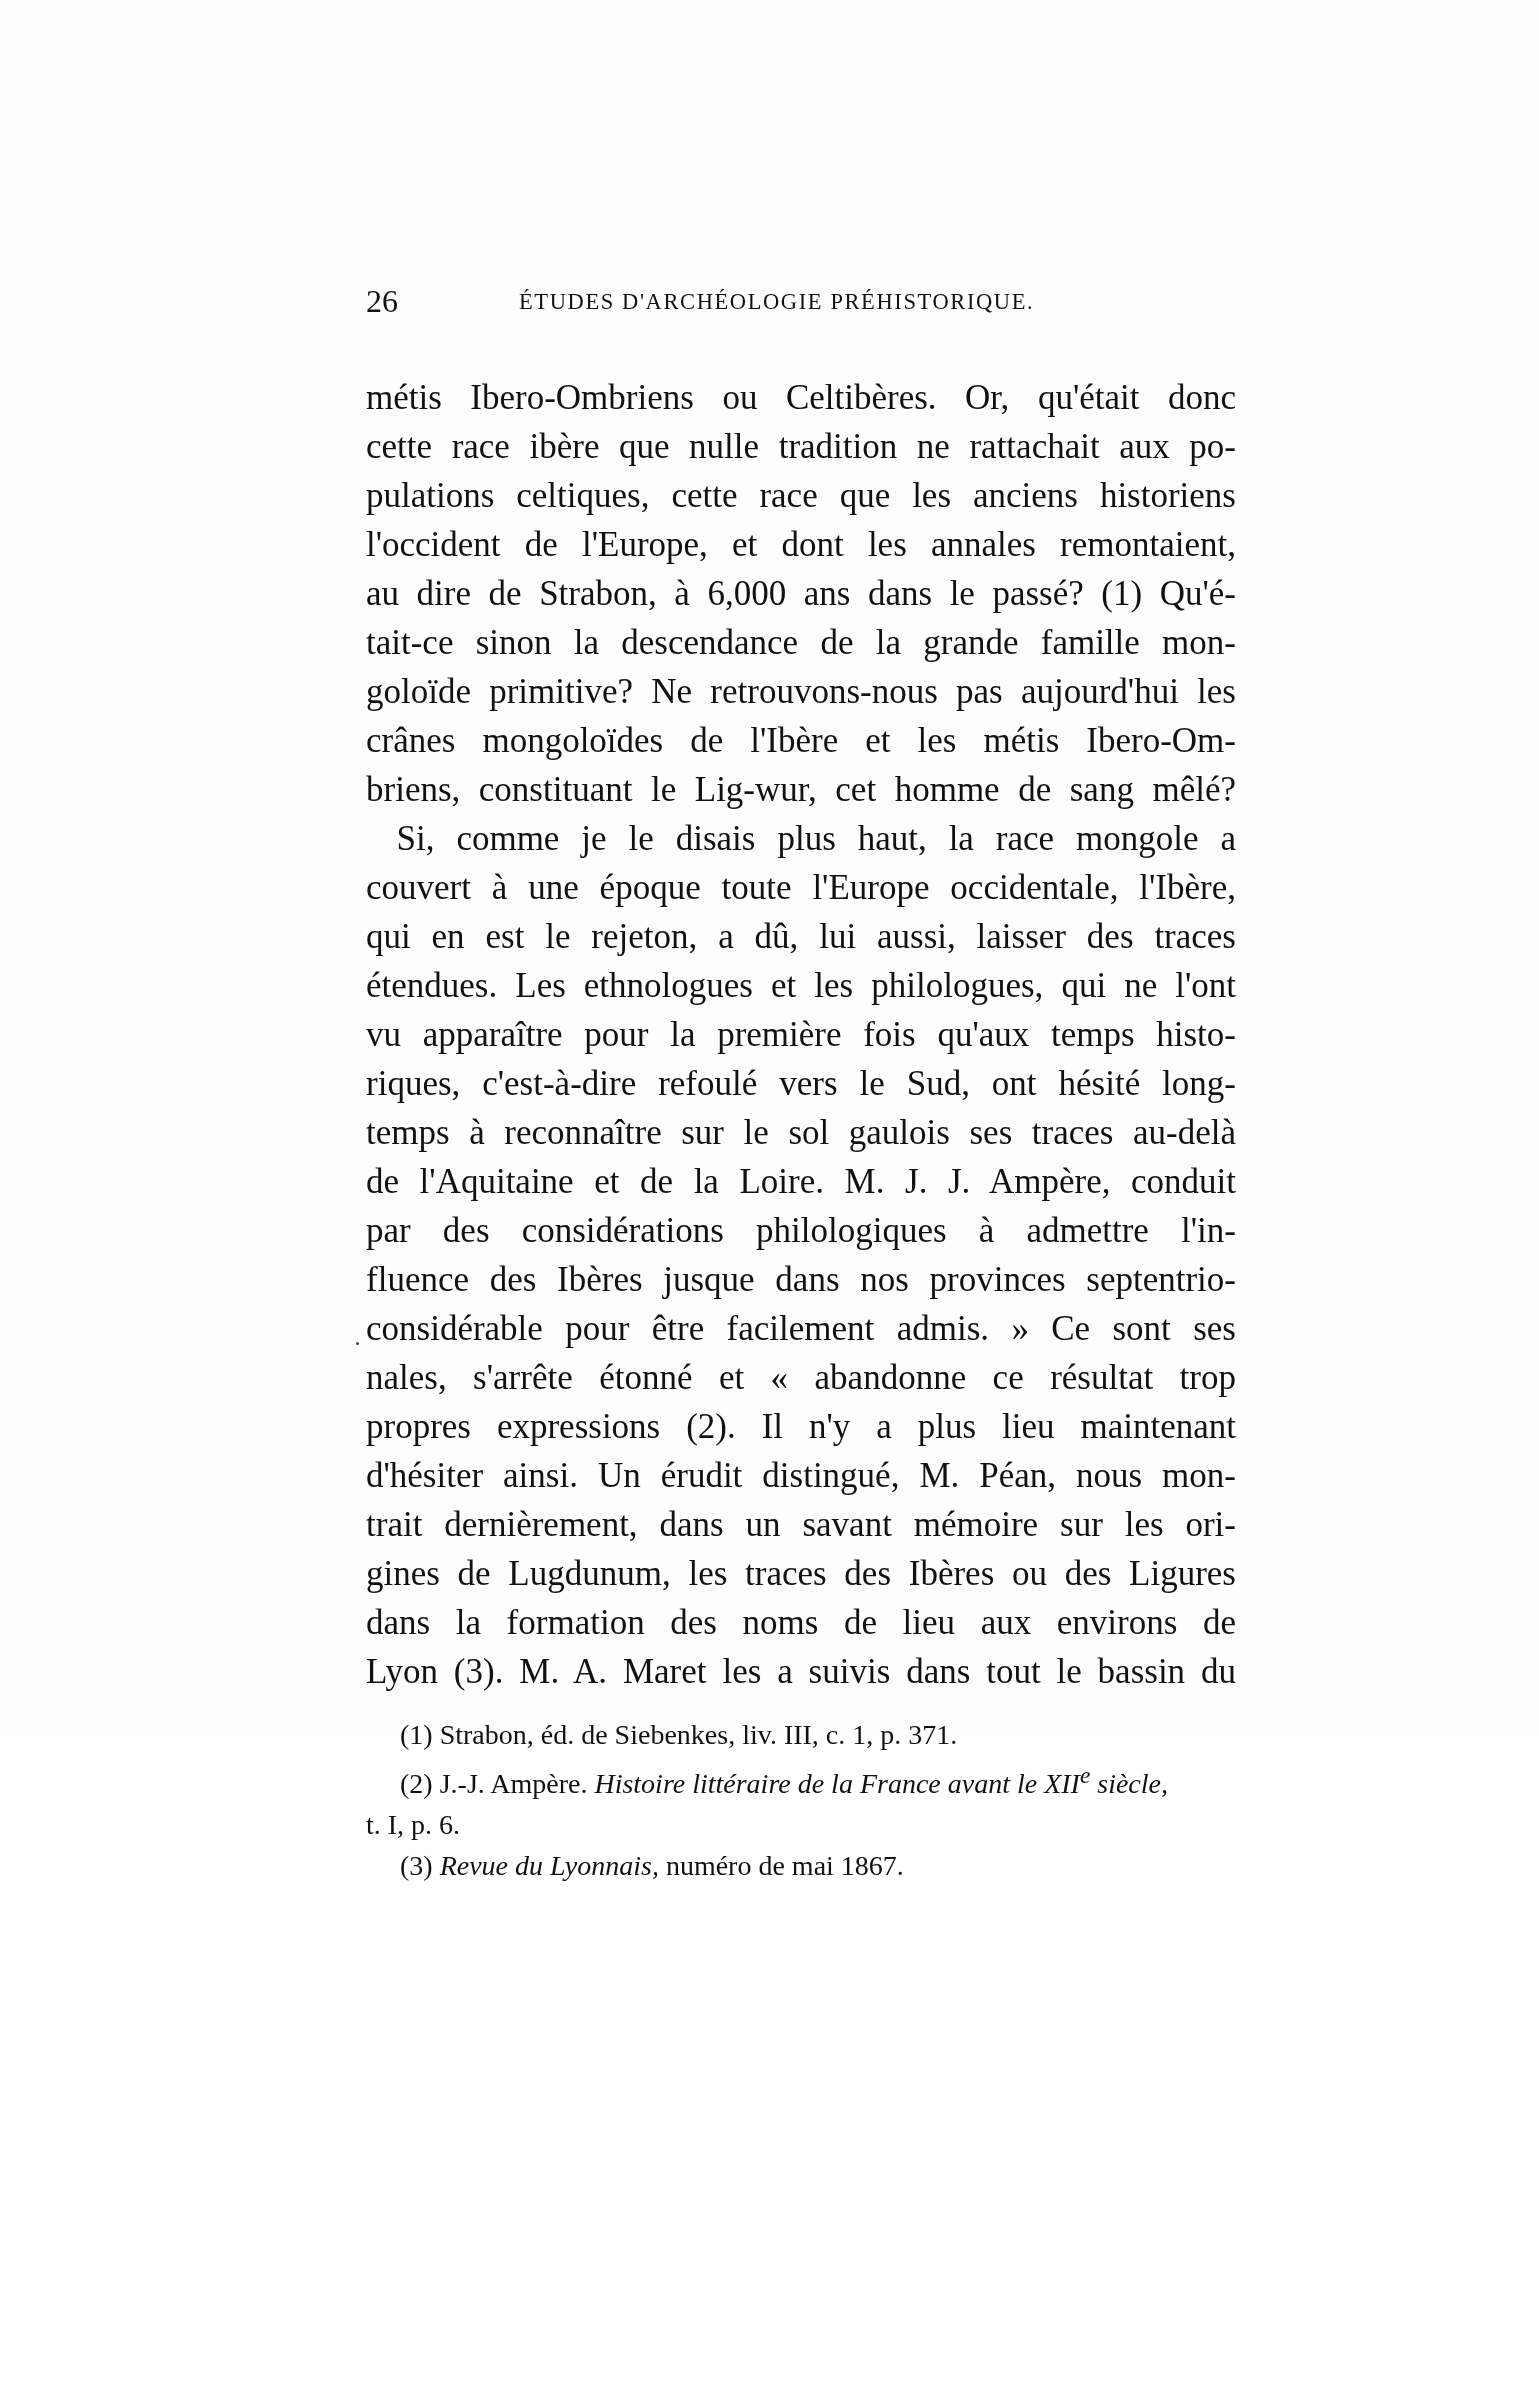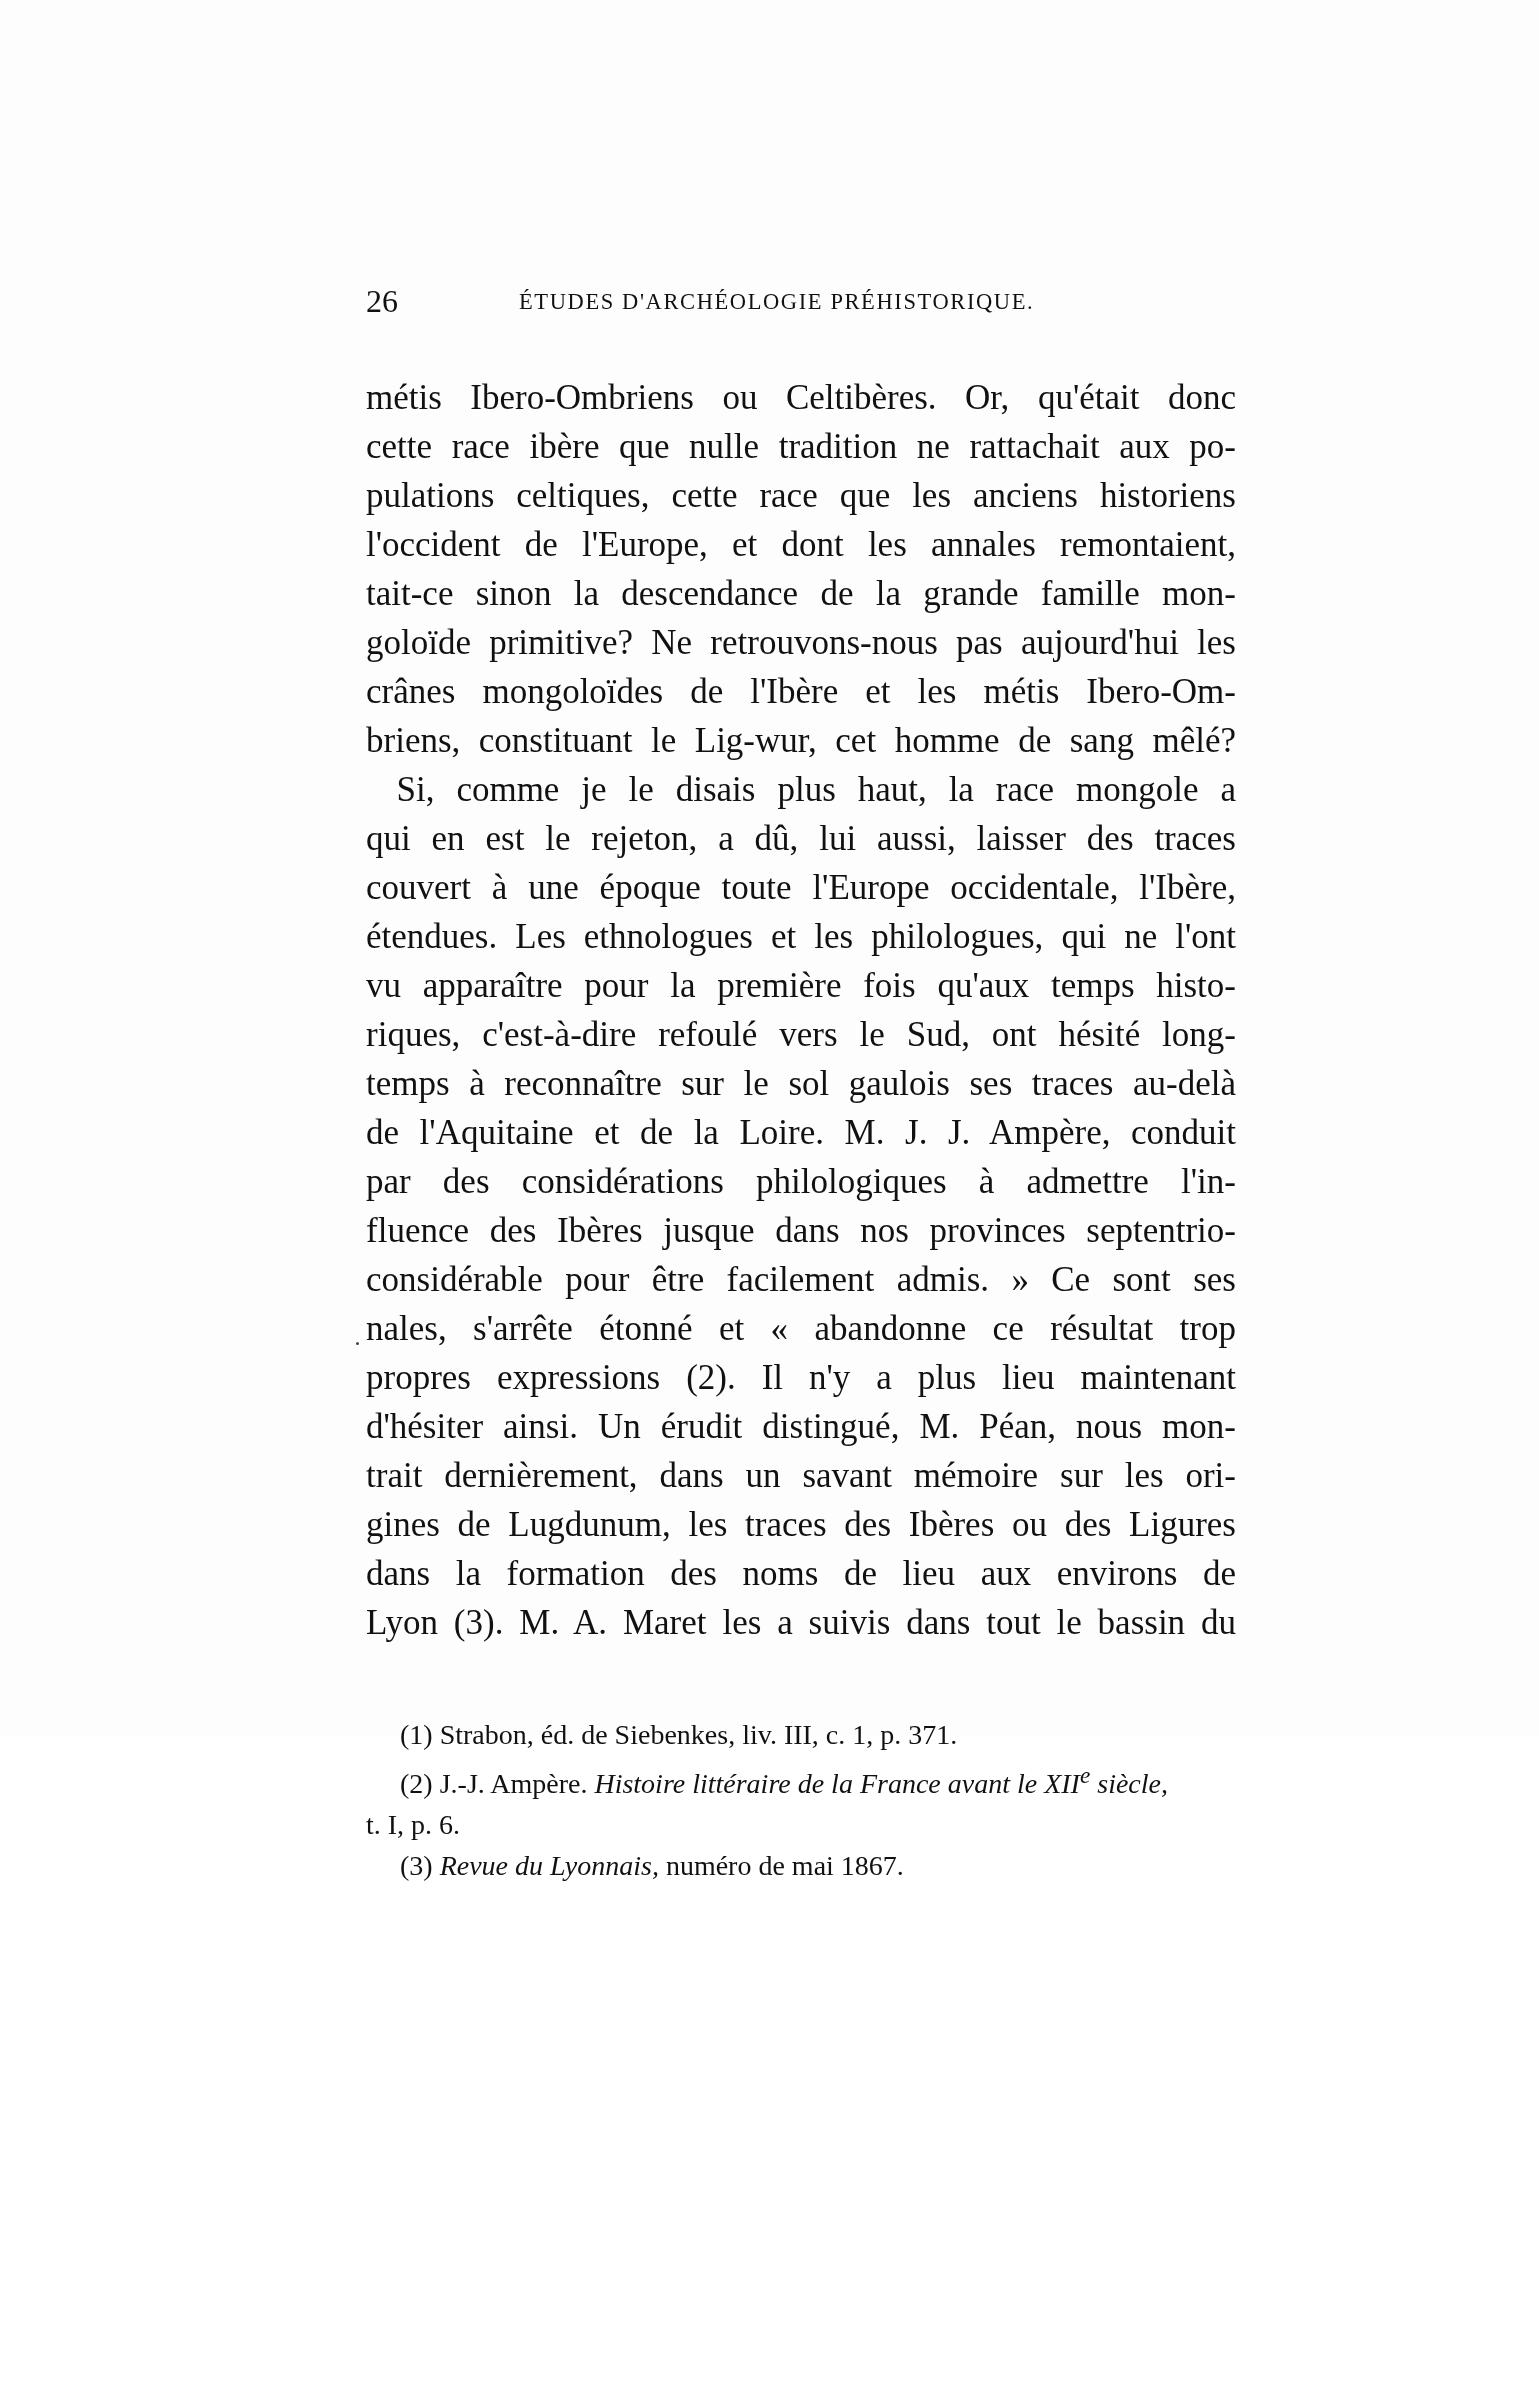--- a/index.html
+++ b/index.html
@@ -27,27 +27,28 @@
   <div class="running-head">
     <span class="page-num">26</span>
     <span class="head-title">ÉTUDES D'ARCHÉOLOGIE PRÉHISTORIQUE.</span>
   </div>
 
   <div class="body-text">
     <span class="line">métis Ibero-Ombriens ou Celtibères. Or, qu'était donc</span>
     <span class="line">cette race ibère que nulle tradition ne rattachait aux po-</span>
     <span class="line">pulations celtiques, cette race que les anciens historiens</span>
     <span class="line">l'occident de l'Europe, et dont les annales remontaient,</span>
+    <span class="line">au dire de Strabon, à 6,000 ans dans le passé? (1) Qu'é-</span>
     <span class="line">tait-ce sinon la descendance de la grande famille mon-</span>
     <span class="line">goloïde primitive? Ne retrouvons-nous pas aujourd'hui les</span>
     <span class="line">crânes mongoloïdes de l'Ibère et les métis Ibero-Om-</span>
     <span class="line">briens, constituant le Lig-wur, cet homme de sang mêlé?</span>
     <span class="line" style="padding-left:30.5px">Si, comme je le disais plus haut, la race mongole a</span>
+    <span class="line">couvert à une époque toute l'Europe occidentale, l'Ibère,</span>
     <span class="line">qui en est le rejeton, a dû, lui aussi, laisser des traces</span>
-    <span class="line">couvert à une époque toute l'Europe occidentale, l'Ibère,</span>
     <span class="line">étendues. Les ethnologues et les philologues, qui ne l'ont</span>
     <span class="line">vu apparaître pour la première fois qu'aux temps histo-</span>
     <span class="line">riques, c'est-à-dire refoulé vers le Sud, ont hésité long-</span>
     <span class="line">temps à reconnaître sur le sol gaulois ses traces au-delà</span>
     <span class="line">de l'Aquitaine et de la Loire. M. J. J. Ampère, conduit</span>
     <span class="line">par des considérations philologiques à admettre l'in-</span>
     <span class="line">fluence des Ibères jusque dans nos provinces septentrio-</span>
     <span class="line">considérable pour être facilement admis. » Ce sont ses</span>
     <span class="line">nales, s'arrête étonné et « abandonne ce résultat trop</span>
     <span class="line">propres expressions (2). Il n'y a plus lieu maintenant</span>

